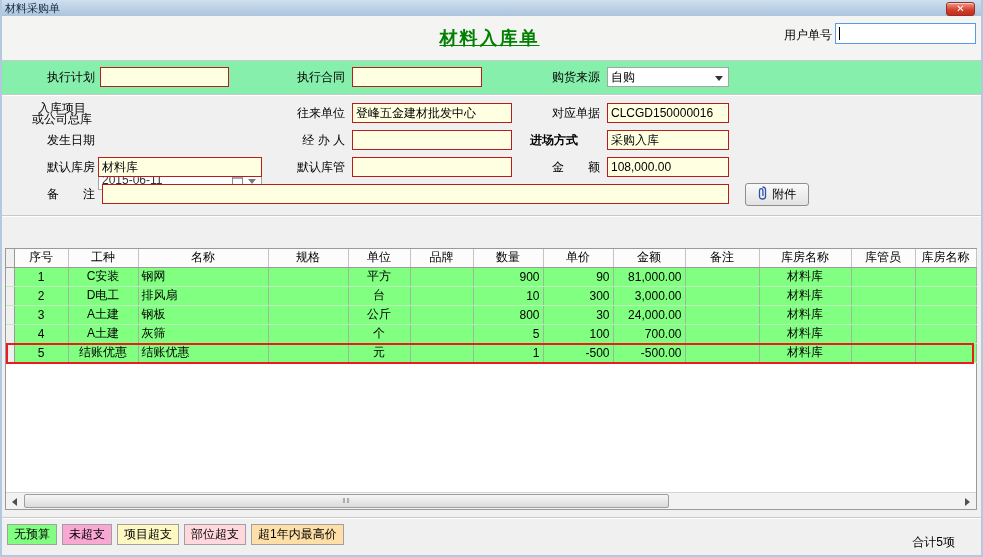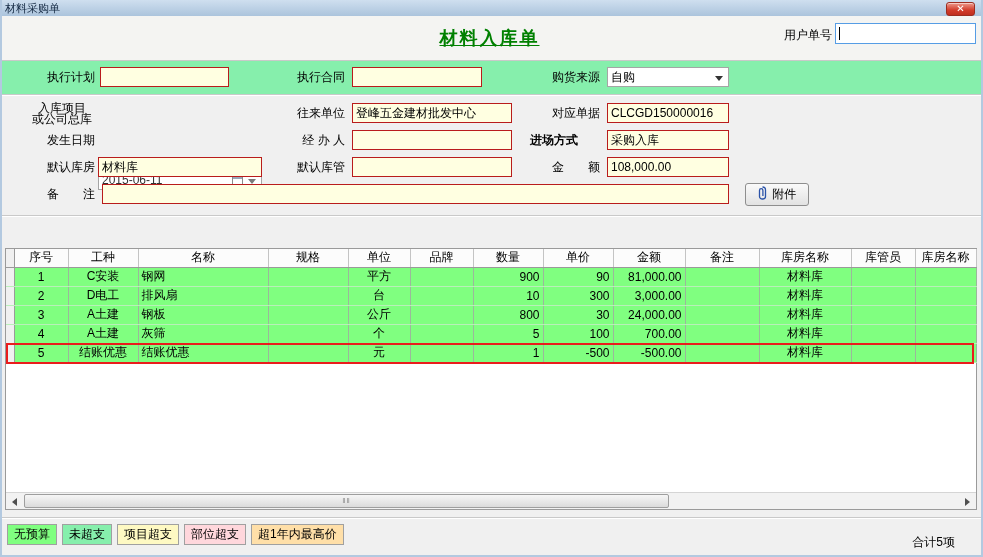--- a/index.html
+++ b/index.html
@@ -81,21 +81,21 @@
            border-top:4px solid transparent; border-bottom:4px solid transparent; border-left:5px solid #505050; }
   #sb-thumb { position:absolute; left:18px; top:1px; width:645px; height:14px;
               background:linear-gradient(#F6F6F6,#DBDBDB); border:1px solid #9E9E9E; border-radius:2px;
               text-align:center; color:#8A8A8A; font-size:8px; line-height:12px; letter-spacing:1px; }
 
   
   #footer { position:absolute; left:0; top:517px; width:979px; height:38px; background:#F0F0F0;
             border-top:1px solid #C9C9C9; box-shadow:inset 0 1px 0 #FFFFFF; }
   .badge { position:absolute; top:6px; height:21px; line-height:19px; padding:0 6px;
            border:1px solid #A0A0A0; text-align:center; }
-  .b-green { background:#80FF80; } .b-white { background:#86efac; }
+  .b-green { background:#80FF80; } .b-white { background:#f9a8d4; }
   .b-red { background:#fef9c3; } .b-pink { background:#FFD7DC; } .b-peach { background:#FFDFA8; }
   .foot-btn { position:absolute; top:13px; height:22px; line-height:20px; font-weight:bold;
               font-size:13px; cursor:pointer; white-space:nowrap;margin-top:32px; }
   .hand-glyph { font-size:15px; font-weight:normal; margin-right:3px; }
   #audit-icon { display:inline-block; width:13px; height:11px; margin-right:4px; vertical-align:-1px;
                 background:linear-gradient(135deg,#4CE04C,#0E9E0E); border:1px solid #0A7A0A; border-radius:2px; }
   #total-label { position:absolute; right:26px; top:16px; font-size:12px; }
   #print-icon { vertical-align:-2px; margin-right:4px; }
 </style>
 </head>

